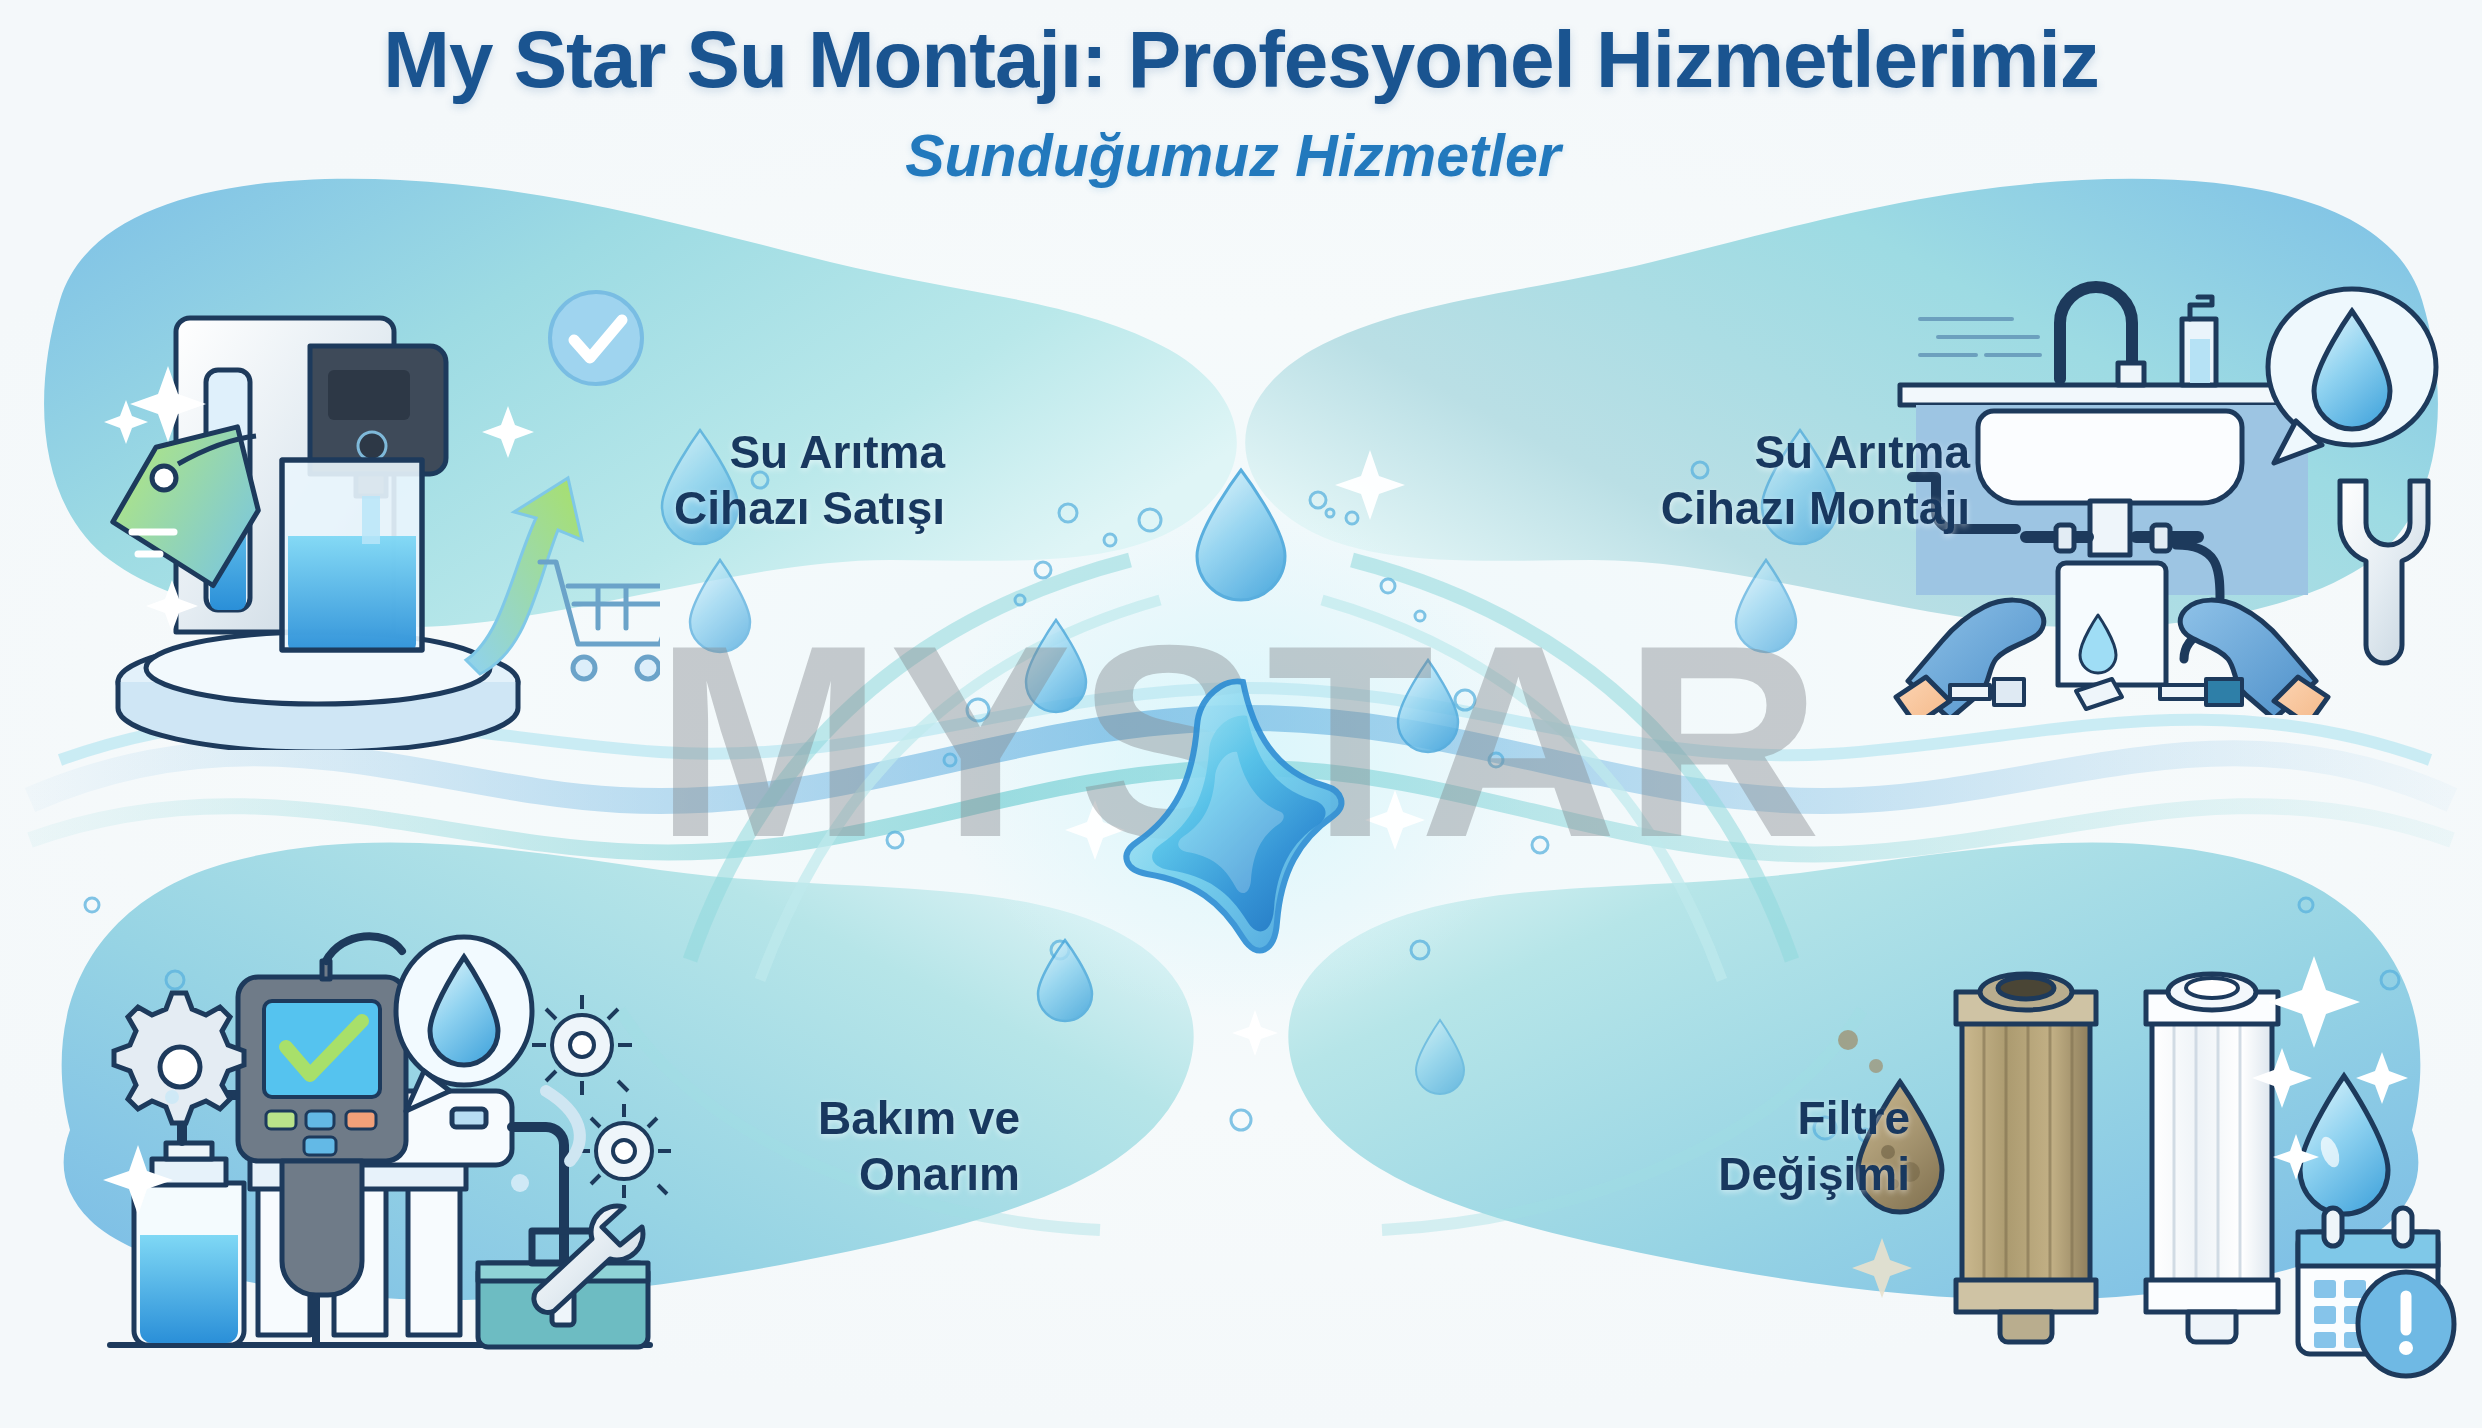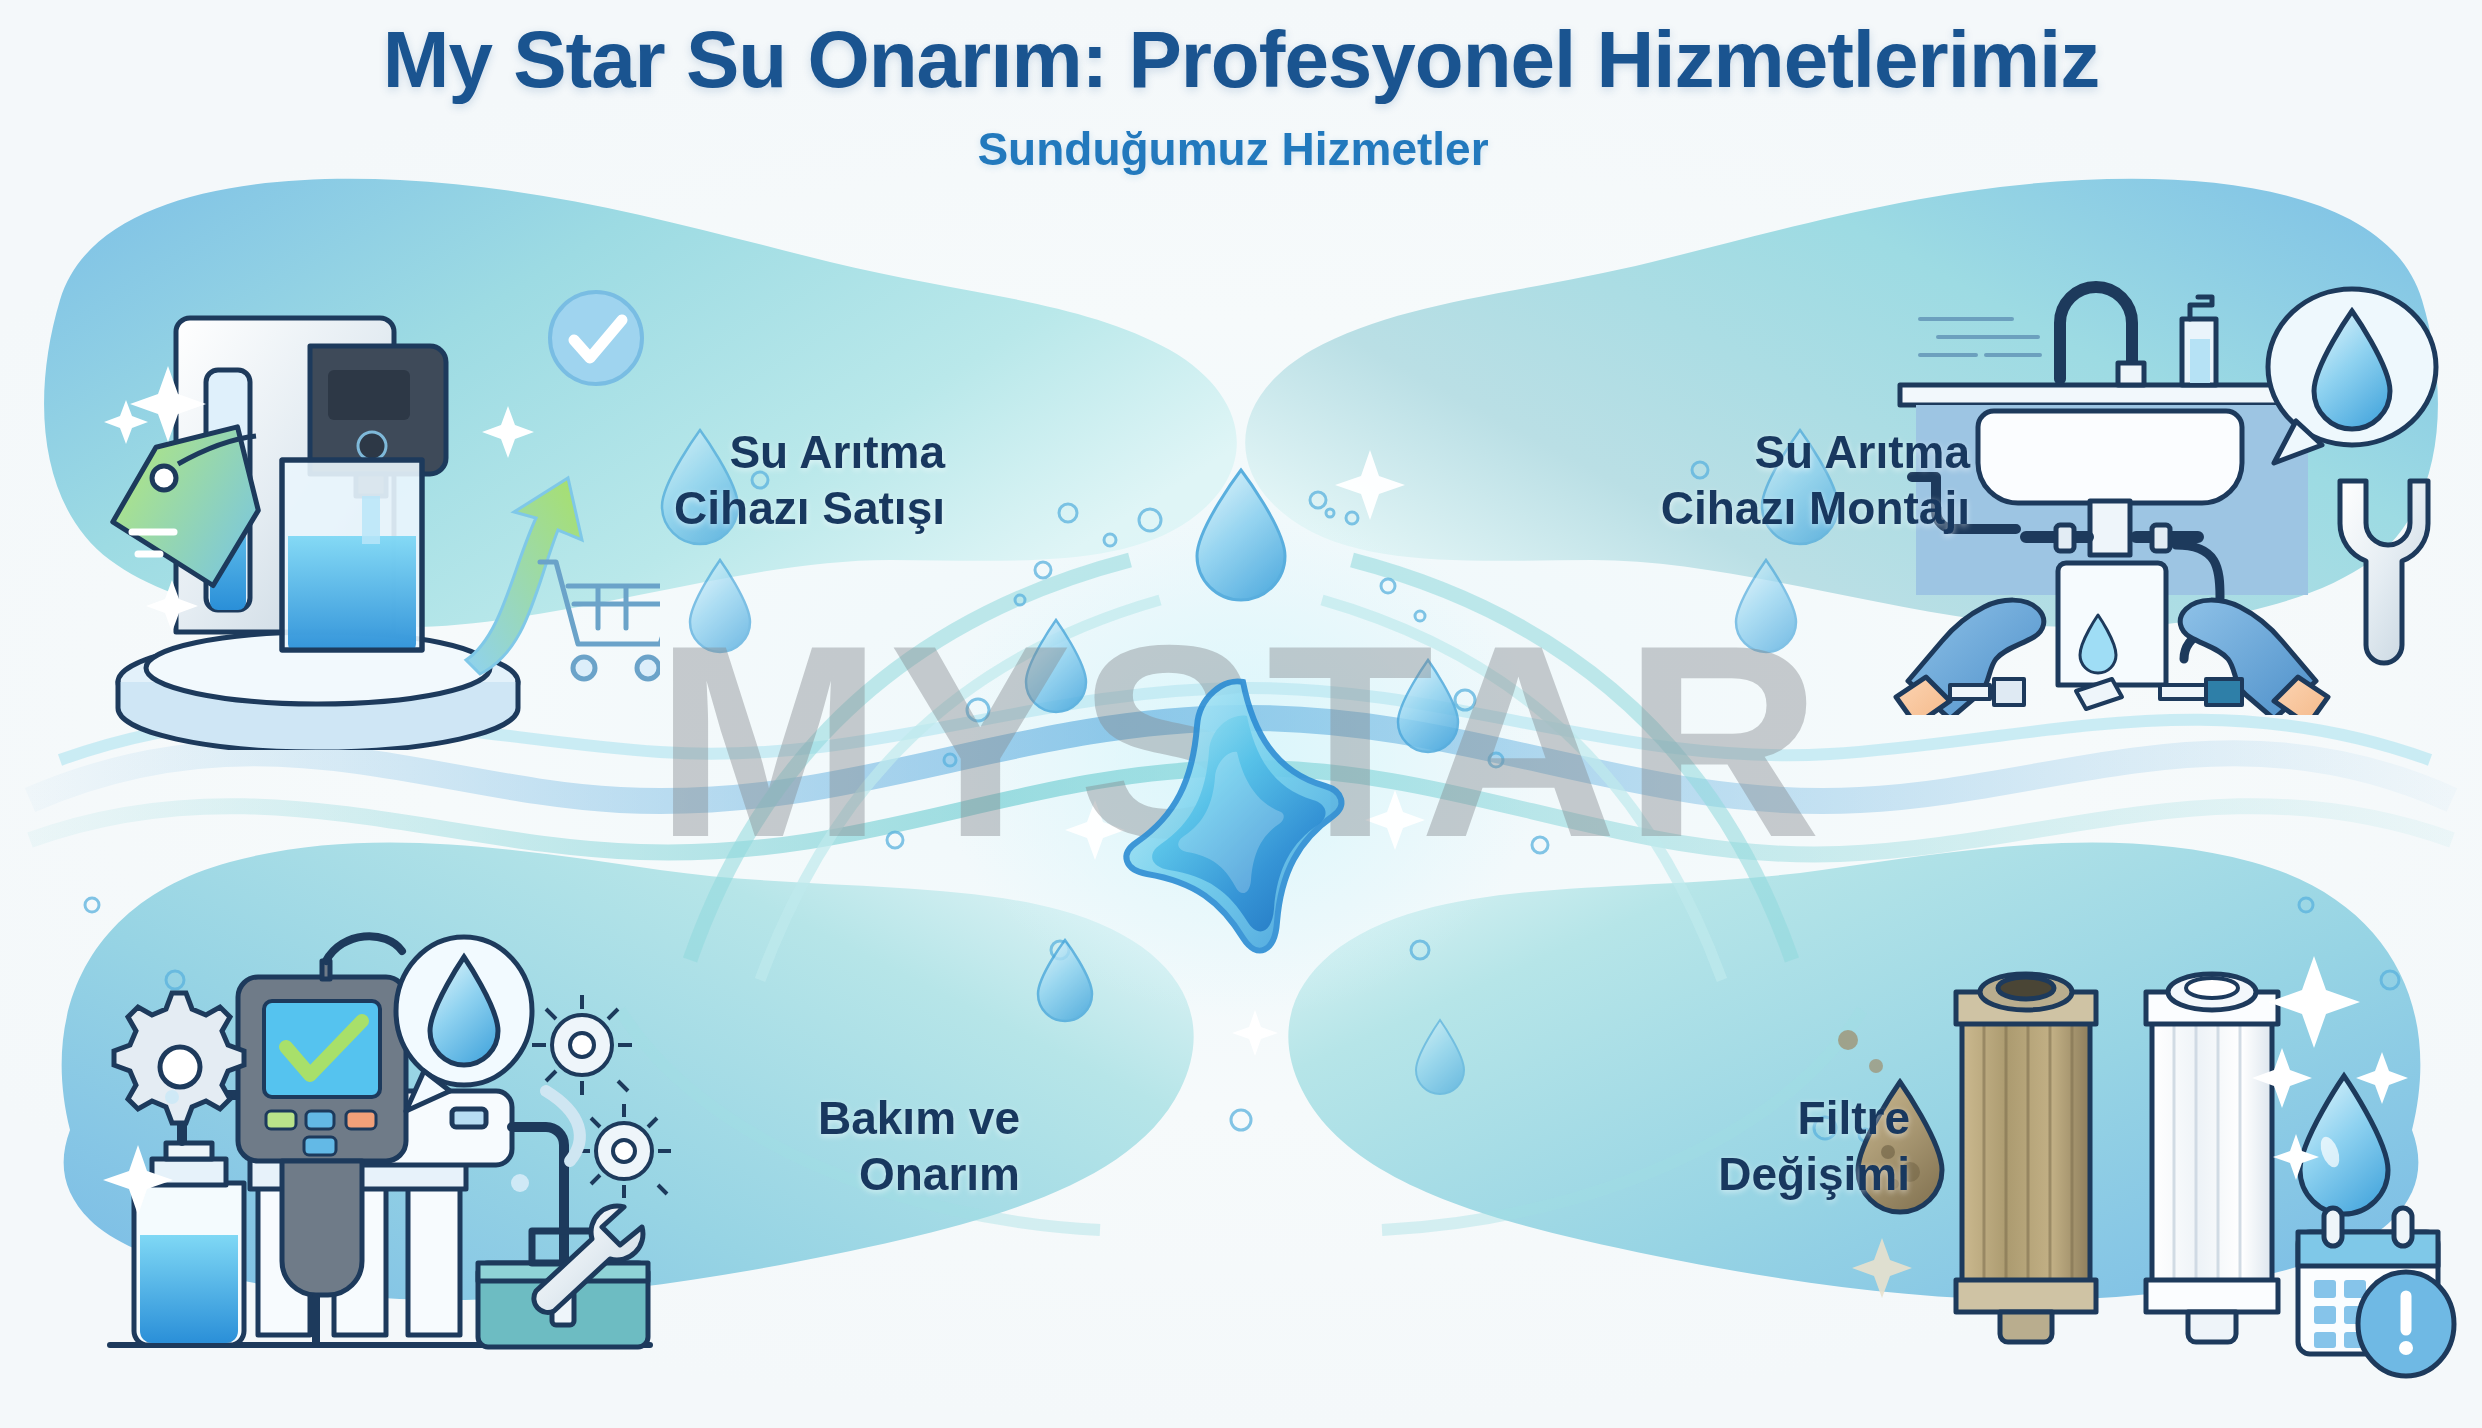--- a/index.html
+++ b/index.html
@@ -45,26 +45,27 @@
     color:#1a5490;
     letter-spacing:-1px;
     text-shadow:0 3px 10px rgba(26,84,144,0.18);
     z-index:20;
     white-space:nowrap;
   }
   .subtitle {
     position:absolute;
     top:122px; left:0; right:16px;
     text-align:center;
-    font-size:46px;
+    font-size:59px;
     font-weight:700;
     color:#2279bd;
     letter-spacing:0px;
     text-shadow:0 2px 7px rgba(34,121,189,0.16);
     z-index:20;
+    font-style:italic;
   }
 
   
   .svc-label {
     position:absolute;
     font-size:46px;
     font-weight:700;
     color:#18385f;
     line-height:1.22;
     text-align:right;
@@ -305,21 +306,21 @@
     <path d="M162,56 C170,96 188,128 228,140 C242,144 245,156 234,164
              C206,183 192,209 189,249 C187,273 173,279 162,261
              C144,232 123,216 84,210 C66,207 61,194 76,184
              C107,163 121,134 124,91 C126,67 147,53 162,56 Z" fill="url(#gStar)" opacity="0.88"></path>
     <path d="M152,92 C158,118 170,142 196,152 C200,154 200,160 194,164
              C176,176 168,194 166,220 C165,234 156,238 150,226
              C139,206 126,196 102,192 C92,190 90,182 99,176
              C119,163 128,144 130,117 C131,102 144,90 152,92 Z" fill="#ffffff" opacity="0.22"></path>
   </svg>
 
-  <div class="title">My Star Su Onarım: Profesyonel Hizmetlerimiz</div>
+  <div class="title">My Star Su Montajı: Profesyonel Hizmetlerimiz</div>
   <div class="subtitle">Sunduğumuz Hizmetler</div>
 
   <div class="svc-label svc-1">Su Arıtma
 Cihazı Satışı</div>
   <div class="svc-label svc-2">Su Arıtma
 Cihazı Montajı</div>
   <div class="svc-label svc-3">Bakım ve
 Onarım</div>
   <div class="svc-label svc-4">Filtre
 Değişimi</div>

